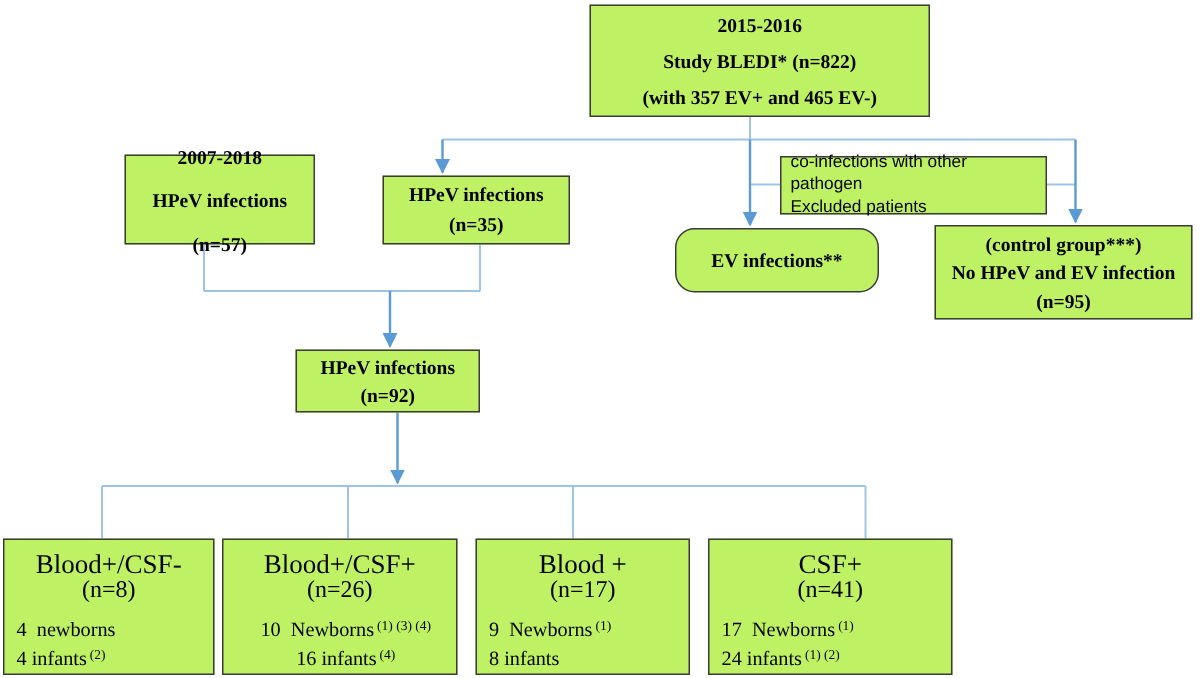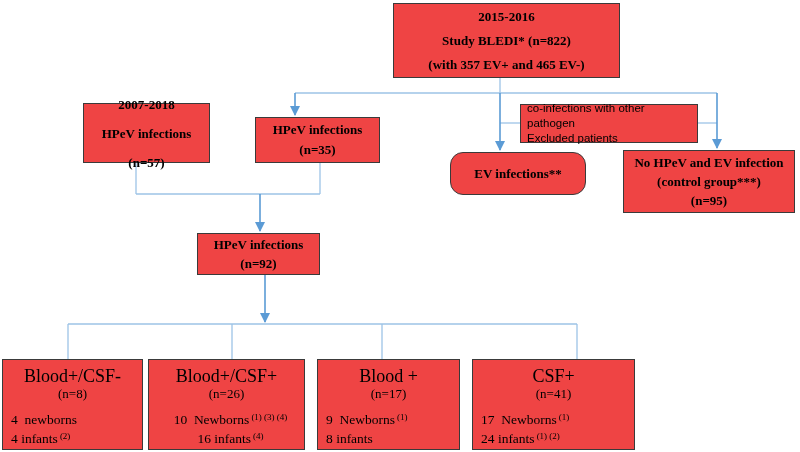--- a/index.html
+++ b/index.html
@@ -11,21 +11,21 @@
     overflow: hidden;
     font-family: "Liberation Serif", "DejaVu Serif", serif;
     color: #000;
   }
   #connectors { position: absolute; left: 0; top: 0; width: 800px; height: 452px; }
 
   .box {
     position: absolute;
     box-sizing: border-box;
     border: 1.8px solid #3a3a3a;
-    background: #ef4444;
+    background: #bef264;
     display: flex;
     flex-direction: column;
     justify-content: center;
     text-align: center;
     font-weight: bold;
     font-size: 13px;
     line-height: 19px;
   }
   .box .ln { white-space: pre-wrap; }
 
@@ -51,21 +51,21 @@
     top: 359px; height: 91px;
     justify-content: flex-start;
     padding-top: 7px;
   }
   .outcome-0 { left: 2px;   width: 141px; }
   .outcome-1 { left: 148px; width: 157px; align-items: center; }
   .outcome-2 { left: 317px; width: 143px; }
   .outcome-3 { left: 472px; width: 163px; }
 
   .outcome .title { font-weight: normal; font-size: 18px; line-height: 18px; }
-  .outcome .nline { font-weight: normal; font-size: 13px; line-height: 17px; margin-bottom: 9px; }
+  .outcome .nline { font-weight: normal; font-size: 16px; line-height: 17px; margin-bottom: 9px; }
   .outcome .row {
     font-weight: normal;
     font-size: 13.5px;
     line-height: 17px;
     text-align: left;
     padding-left: 8px;
     white-space: pre-wrap;
   }
   .sup {
     font-size: 9px;
@@ -131,22 +131,22 @@
   <div class="box excluded">
     <div class="ln">co-infections with other pathogen</div>
     <div class="ln">Excluded patients</div>
   </div>
 
   <div class="box ev">
     <div class="ln">EV infections**</div>
   </div>
 
   <div class="box ctrl">
+    <div class="ln">(control group***)</div>
     <div class="ln">No HPeV and EV infection</div>
-    <div class="ln">(control group***)</div>
     <div class="ln">(n=95)</div>
   </div>
 
   <div class="box n92">
     <div class="ln">HPeV infections</div>
     <div class="ln">(n=92)</div>
   </div>
 
   <div class="box outcome outcome-0">
     <div class="title">Blood+/CSF-</div>

